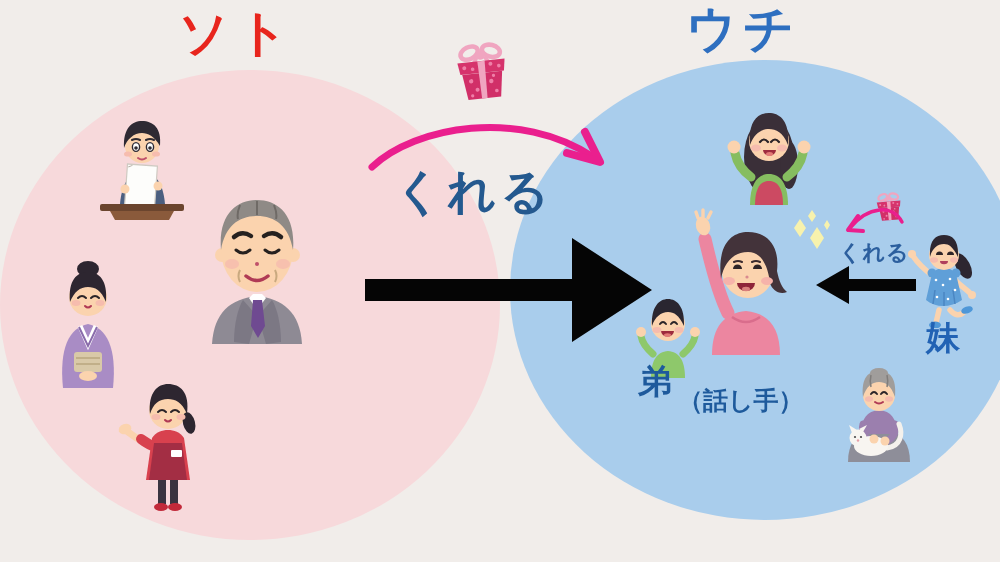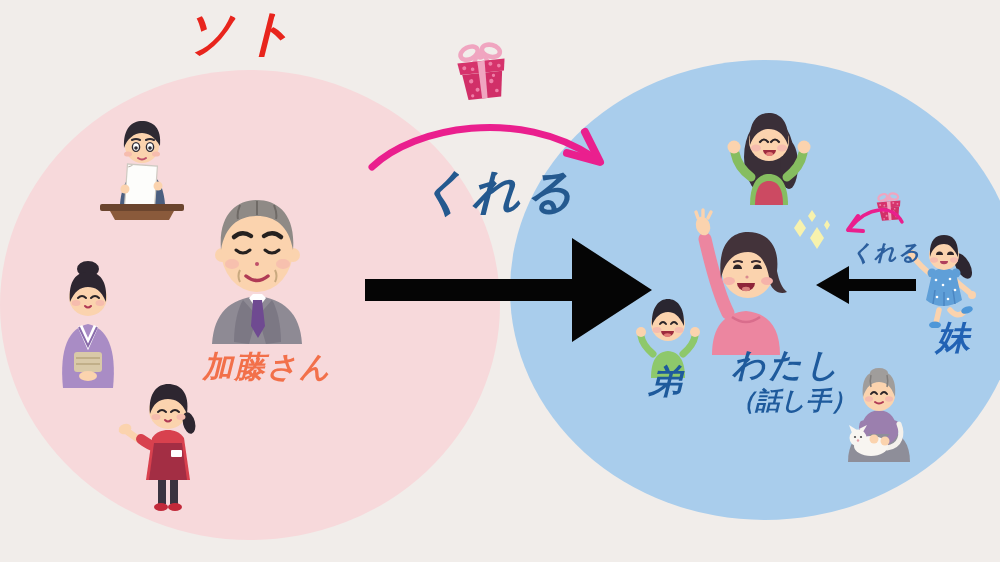--- a/index.html
+++ b/index.html
@@ -2,21 +2,21 @@
 <html><head>
 <meta charset="utf-8">
 <style>
   html,body{margin:0;padding:0;background:#f1edea;}
   .stage{position:relative;width:1000px;height:562px;overflow:hidden;background:#f1edea;
          font-family:"DejaVu Sans","Liberation Sans",sans-serif;}
   .circle{position:absolute;border-radius:50%;}
   .soto-circle{left:0px;top:70px;width:500px;height:470px;background:#f7d9db;}
   .uchi-circle{left:510px;top:60px;width:510px;height:460px;background:#a9cdec;}
   .fig{position:absolute;}
-  .lbl{position:absolute;font-weight:bold;text-align:right;line-height:1.08;white-space:nowrap;font-style:italic;}
+  .lbl{position:absolute;font-weight:bold;text-align:left;line-height:1.08;white-space:nowrap;}
   .soto-lbl{left:178px;top:6px;width:124px;font-size:50px;color:#e8251d;letter-spacing:8px;}
   .uchi-lbl{left:686px;top:2px;width:124px;font-size:50px;color:#2e6fc0;letter-spacing:6px;}
   .kureru-main{left:394px;top:166px;width:184px;font-size:48px;color:#24598f;letter-spacing:4px;}
   .kureru-small{left:839px;top:241px;width:82px;font-size:22px;color:#2c5f9e;letter-spacing:1px;}
   .kato-cap{left:198px;top:351px;width:134px;font-size:30px;color:#f2704a;letter-spacing:2px;}
   .watashi-cap{left:708px;top:347px;width:134px;font-size:33px;color:#1e5a9c;letter-spacing:3px;}
   .watashi-cap2{left:678px;top:387px;width:178px;font-size:25px;color:#1e5a9c;letter-spacing:0px;}
   .otouto-cap{left:638px;top:363px;width:44px;font-size:34px;color:#1e5a9c;}
   .imouto-cap{left:926px;top:319px;width:44px;font-size:34px;color:#2162b4;}
   .overlay{position:absolute;left:0;top:0;pointer-events:none;}
@@ -268,21 +268,20 @@
     <path d="M858,216 L848,230 L863,231" stroke="#ea1f8e" stroke-width="4" fill="none" stroke-linecap="round" stroke-linejoin="round"></path>
     <g fill="#f7f2ad">
       <polygon points="800,219 806,228 800,237 794,228"></polygon>
       <polygon points="812,210 816,216 812,222 808,216"></polygon>
       <polygon points="817,227 824,238 817,249 810,238"></polygon>
       <polygon points="827,220 830,225 827,230 824,225"></polygon>
     </g>
   </svg>
 
   <div class="lbl soto-lbl">ソト</div>
+  <div class="lbl uchi-lbl">ウチ</div>
   <div class="lbl kureru-main">くれる</div>
   <div class="lbl kureru-small">くれる</div>
-  <div class="lbl kato-cap">加藤さん</div>
-  <div class="lbl watashi-cap">わたし</div>
   <div class="lbl watashi-cap2">（話し手）</div>
   <div class="lbl otouto-cap">弟</div>
   <div class="lbl imouto-cap">妹</div>
 
 </div>
 
 </body></html>

